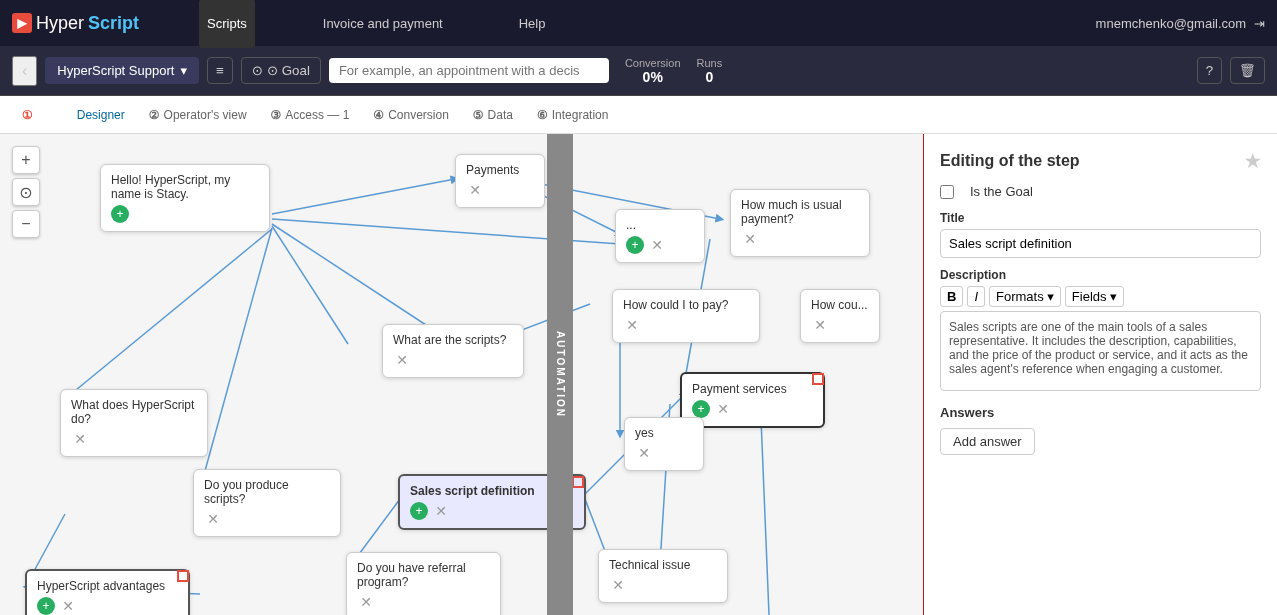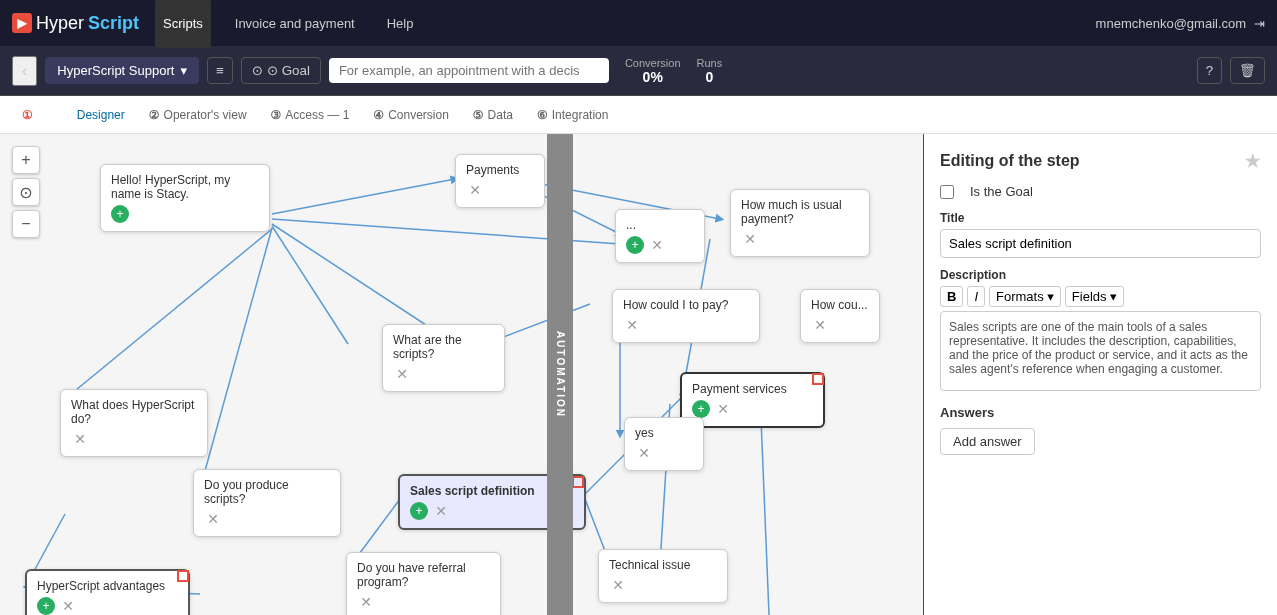--- a/index.html
+++ b/index.html
@@ -4,21 +4,21 @@
   <style>
     * { box-sizing: border-box; margin: 0; padding: 0; }
     body { font-family: -apple-system, BlinkMacSystemFont, 'Segoe UI', sans-serif; font-size: 13px; background: #f0f0f0; overflow: hidden; }
 
     
     .header { display: flex; align-items: center; background: #1a1a2e; color: white; height: 46px; padding: 0 12px; gap: 16px; }
     .logo { display: flex; align-items: center; gap: 4px; font-size: 18px; font-weight: 300; }
     .logo .hyper { color: white; }
     .logo .script { color: #4fc3f7; font-weight: 600; }
     .logo-icon { width: 20px; height: 20px; background: #e74c3c; border-radius: 3px; display: flex; align-items: center; justify-content: center; font-size: 12px; color: white; font-weight: bold; }
-    .nav-btn { color: #ccc; cursor: pointer; padding: 17px 8px; border-radius: 4px; }
+    .nav-btn { color: #ccc; cursor: pointer; padding: 17px 8px; border-radius: 4px; margin-left: 44px; }
     .nav-btn.active { color: white; background: #333; }
     .header-right { margin-left: auto; display: flex; align-items: center; gap: 8px; color: #ccc; font-size: 13px; }
     .logout-icon { cursor: pointer; }
 
     
     .toolbar { display: flex; align-items: center; background: #2a2a3e; color: white; height: 50px; padding: 0 12px; gap: 8px; border-bottom: 1px solid #444; }
     .back-btn { color: #ccc; cursor: pointer; font-size: 16px; padding: 4px 8px; }
     .script-selector { background: #3a3a5e; color: white; border: none; border-radius: 4px; padding: 6px 12px; cursor: pointer; display: flex; align-items: center; gap: 6px; font-size: 13px; }
     .hamburger-btn { background: none; border: 1px solid #555; color: #ccc; border-radius: 4px; padding: 5px 8px; cursor: pointer; }
     .goal-btn { background: none; border: 1px solid #555; color: #ccc; border-radius: 4px; padding: 5px 10px; cursor: pointer; display: flex; align-items: center; gap: 4px; }
@@ -213,21 +213,21 @@
       </div>
     </div>
 
     <div class="node" style="left:612px;top:155px;width:148px;">
       <div class="node-text">How could I to pay?</div>
       <div class="node-actions">
         <div class="node-del">✕</div>
       </div>
     </div>
 
-    <div class="node" style="left:382px;top:190px;width:123px;">
+    <div class="node" style="left:382px;top:190px;width:142px;">
       <div class="node-text">What are the scripts?</div>
       <div class="node-actions">
         <div class="node-del">✕</div>
       </div>
     </div>
 
     <div class="node" style="left:800px;top:155px;width:80px;">
       <div class="node-text">How cou...</div>
       <div class="node-actions">
         <div class="node-del">✕</div>

